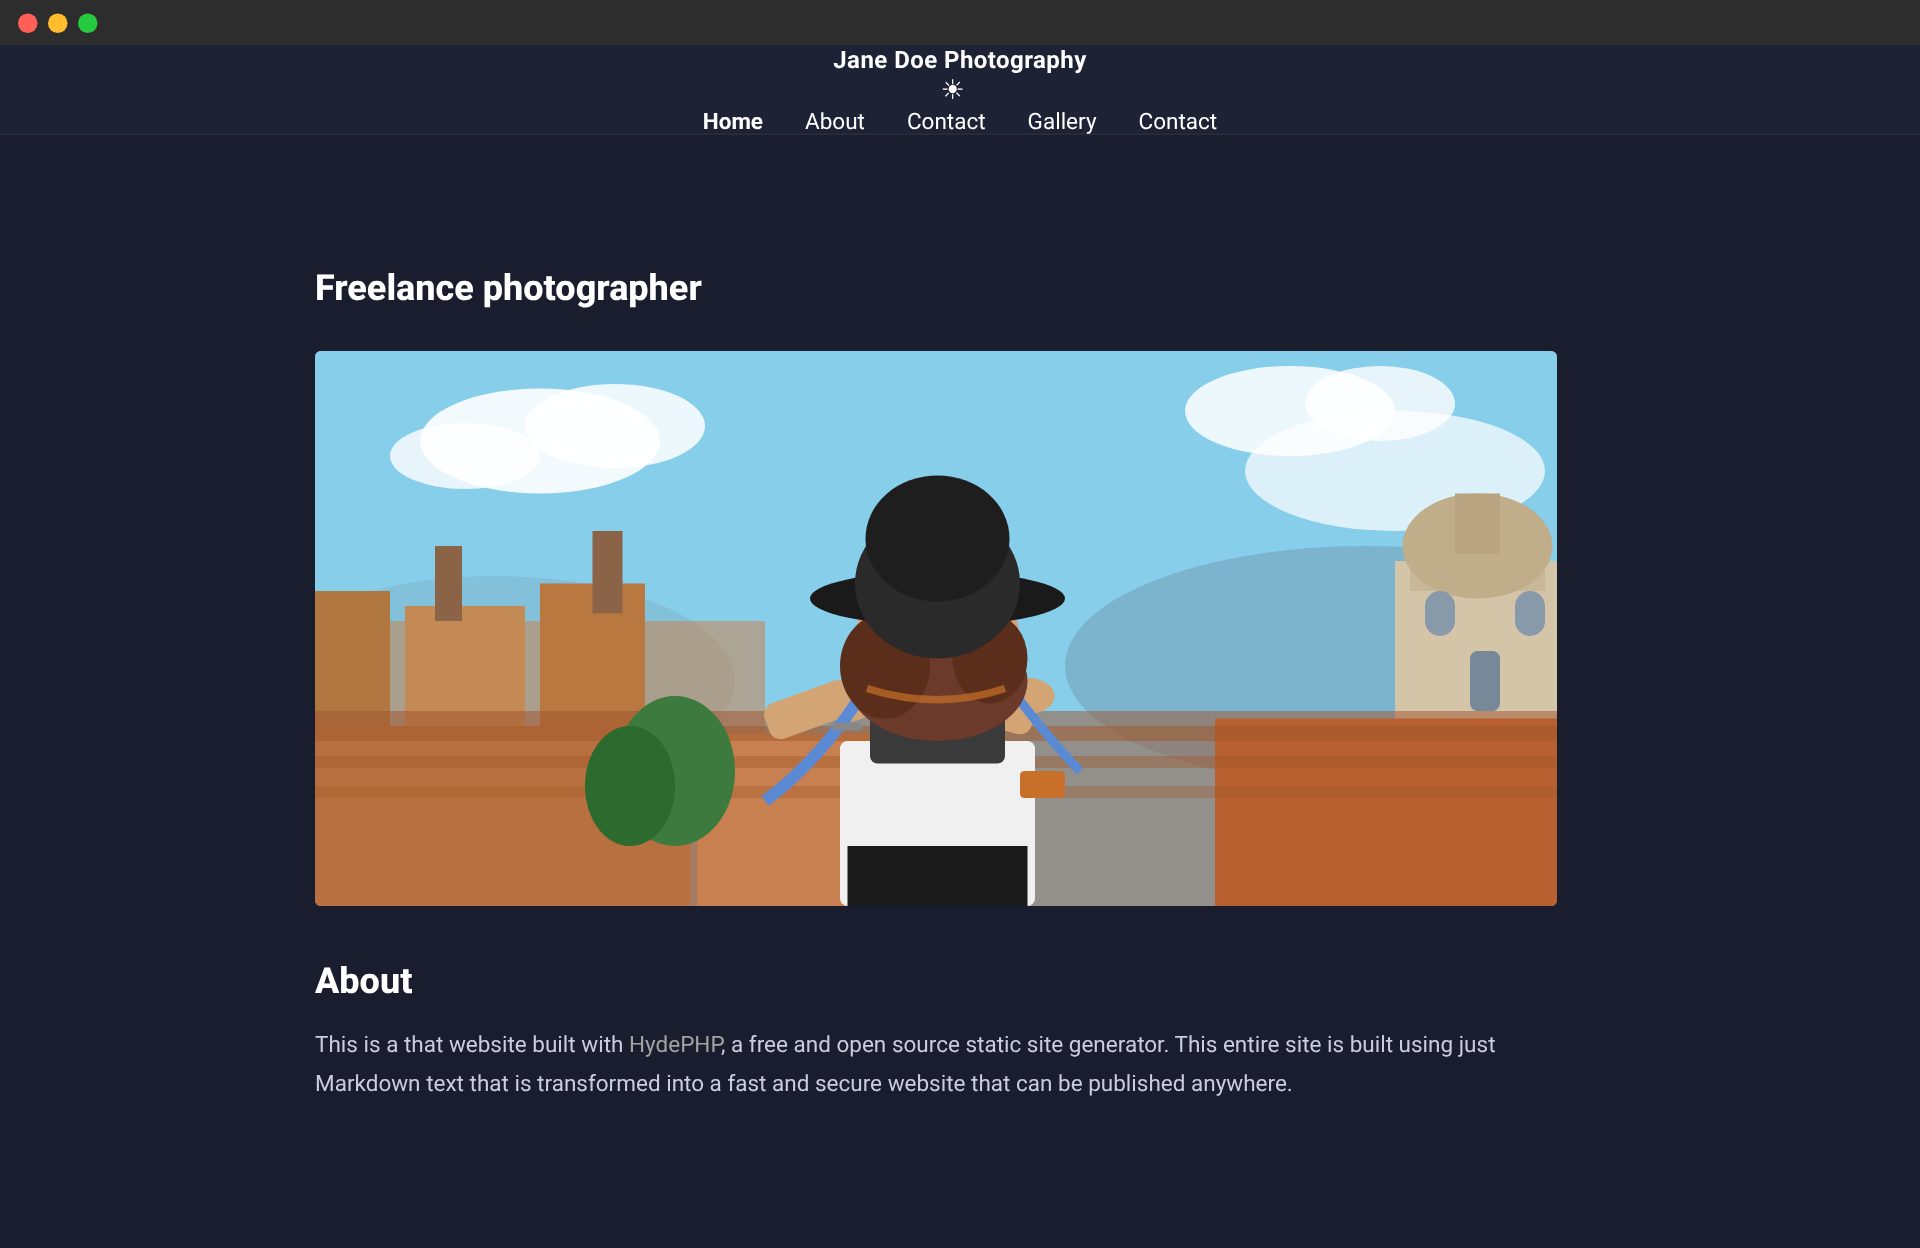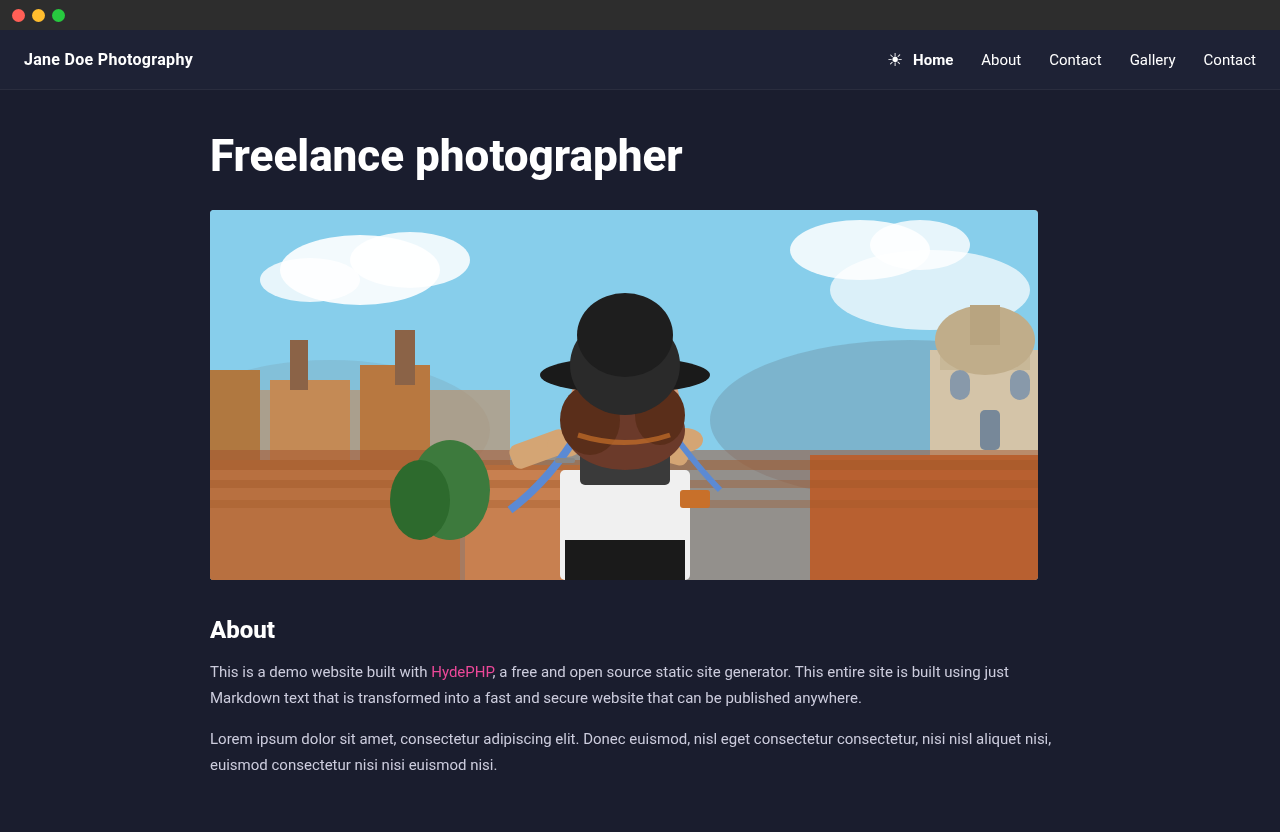--- a/index.html
+++ b/index.html
@@ -37,20 +37,21 @@
     .titlebar-btn.maximize { background-color: #27c93f; }
 
     
     nav {
       background-color: #1e2235;
       height: 60px;
       display: flex;
       align-items: center;
       padding: 0 24px;
       border-bottom: 1px solid #2a2d3e;
+      flex-direction: column;
     }
 
     .nav-brand {
       font-size: 16px;
       font-weight: 700;
       color: #ffffff;
       letter-spacing: 0.3px;
       flex: 1;
     }
 
@@ -87,24 +88,25 @@
     }
 
     .hero-greeting {
       font-size: 20px;
       font-weight: 700;
       color: #ffffff;
       margin-bottom: 8px;
     }
 
     .hero-title {
-      font-size: 44px;
+      font-size: 24px;
       font-weight: 800;
       color: #ffffff;
       margin-bottom: 28px;
+      margin-top: 48px;
     }
 
     .hero-image-container {
       width: 100%;
       max-width: 828px;
       height: 370px;
       border-radius: 4px;
       overflow: hidden;
       margin-bottom: 36px;
       background: linear-gradient(
@@ -134,21 +136,21 @@
     }
 
     .about-text {
       font-size: 15px;
       line-height: 1.7;
       color: #ccccdd;
       margin-bottom: 16px;
     }
 
     .about-text a {
-      color: #ec4899;
+      color: #a3a3a3;
       text-decoration: none;
     }
   </style>
 </head>
 <body>
 
 <div class="titlebar">
   <span class="titlebar-btn close"></span>
   <span class="titlebar-btn minimize"></span>
   <span class="titlebar-btn maximize"></span>
@@ -264,18 +266,17 @@
 
       <rect x="345" y="248" width="20" height="5" fill="#888" rx="2"></rect>
 
       <path d="M368,225 Q415,240 460,225" stroke="#c8702a" stroke-width="5" fill="none" opacity="0.7"></path>
     </svg>
   </div>
 
   <h2 class="about-title">About</h2>
 
   <p class="about-text">
-    <span>This is a demo website built with </span><a href="#">HydePHP</a><span>, a free and open source static site generator. This entire site is built using just Markdown text that is transformed into a fast and secure website that can be published anywhere.</span>
+    <span>This is a that website built with </span><a href="#">HydePHP</a><span>, a free and open source static site generator. This entire site is built using just Markdown text that is transformed into a fast and secure website that can be published anywhere.</span>
   </p>
 
-  <p class="about-text">Lorem ipsum dolor sit amet, consectetur adipiscing elit. Donec euismod, nisl eget consectetur consectetur, nisi nisl aliquet nisi, euismod consectetur nisi nisi euismod nisi.</p>
 
 </main>
 
 </body></html>

